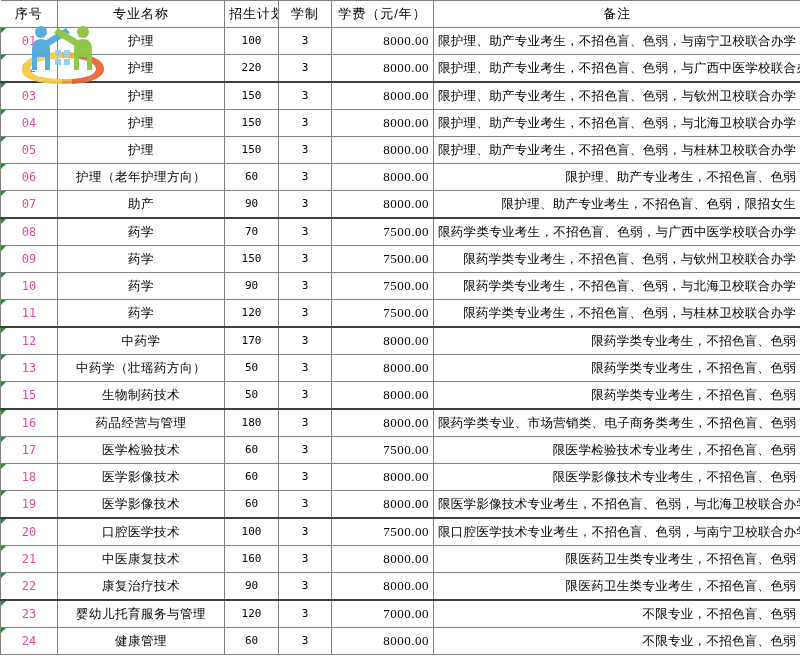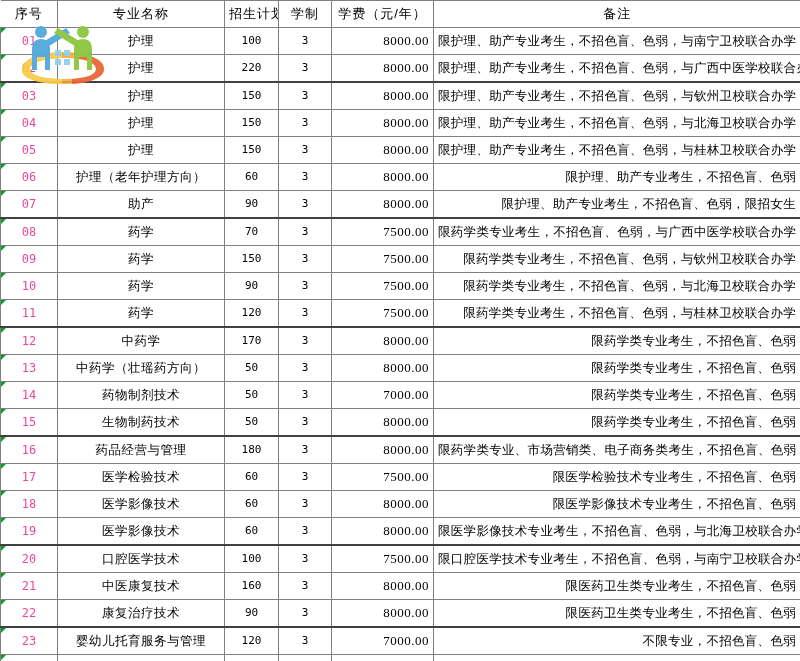--- a/index.html
+++ b/index.html
@@ -239,28 +239,20 @@
         </tr>
         <tr>
           <td class="col-seq"><span class="err-flag"></span>13</td>
           <td class="col-name">中药学（壮瑶药方向）</td>
           <td class="col-plan">50</td>
           <td class="col-years">3</td>
           <td class="col-fee">8000.00</td>
           <td class="col-remark">限药学类专业考生，不招色盲、色弱</td>
         </tr>
         <tr>
-          <td class="col-seq"><span class="err-flag"></span>14</td>
-          <td class="col-name">药物制剂技术</td>
-          <td class="col-plan">50</td>
-          <td class="col-years">3</td>
-          <td class="col-fee">7000.00</td>
-          <td class="col-remark">限药学类专业考生，不招色盲、色弱</td>
-        </tr>
-        <tr>
           <td class="col-seq"><span class="err-flag"></span>15</td>
           <td class="col-name">生物制药技术</td>
           <td class="col-plan">50</td>
           <td class="col-years">3</td>
           <td class="col-fee">8000.00</td>
           <td class="col-remark">限药学类专业考生，不招色盲、色弱</td>
         </tr>
         <tr class="band">
           <td class="col-seq"><span class="err-flag"></span>16</td>
           <td class="col-name">药品经营与管理</td>

